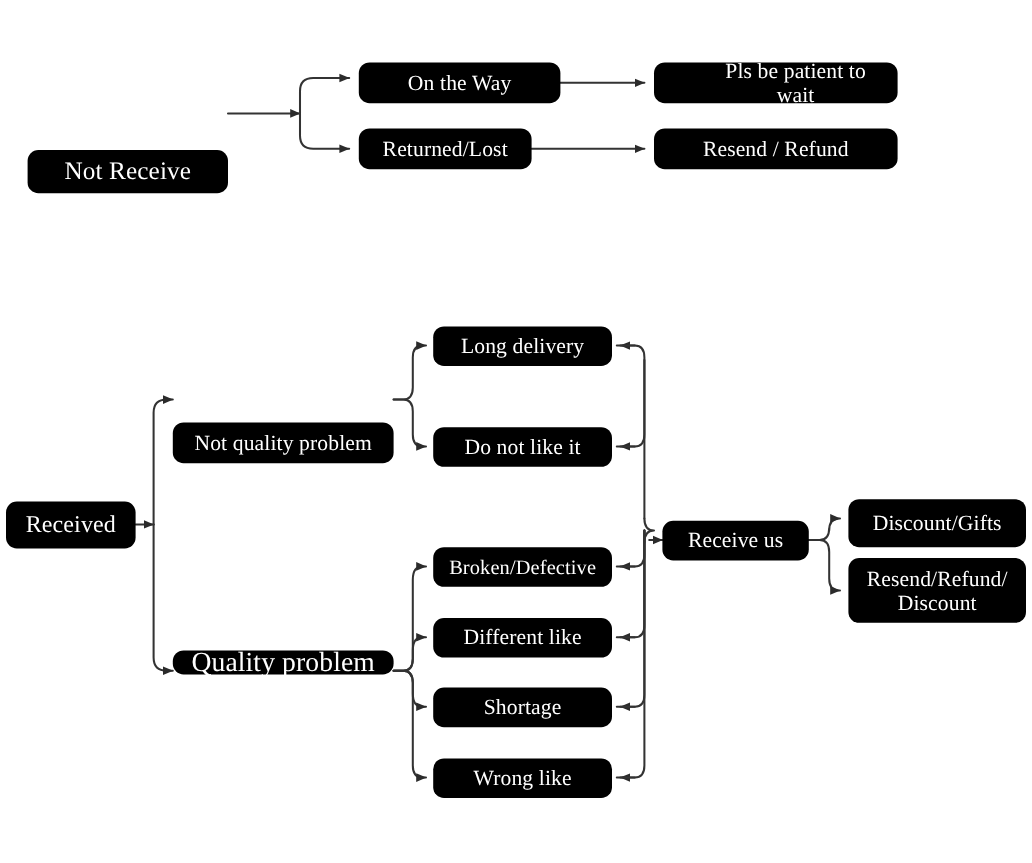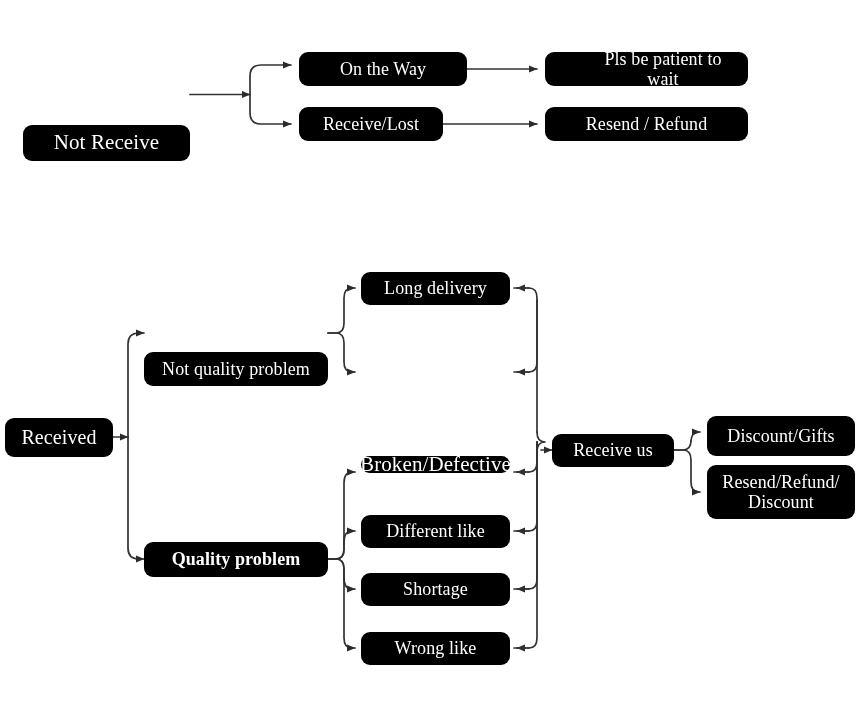--- a/index.html
+++ b/index.html
@@ -100,36 +100,37 @@
 
       <path d="M674,450 L683,450 Q691,450 691,440 L691,442 Q691,432 699,432 L700,432" marker-end="url(#arr)"></path>
       <path d="M674,450 L683,450 Q691,450 691,460 L691,482 Q691,492 699,492 L700,492" marker-end="url(#arr)"></path>
     </g>
   </svg>
 
   <div class="node" style="left:23px; top:77px; width:167px; height:36px; font-size:21px;margin-top:48px;">Not Receive</div>
 
   <div class="node" style="left:299px; top:52px; width:168px; height:34px; font-size:18px;">On the Way</div>
 
-  <div class="node" style="left:299px; top:107px; width:144px; height:34px; font-size:18px;">Receive/Lost</div>
+  <div class="node" style="left:299px; top:107px; width:144px; height:34px; font-size:18px;">Returned/Lost</div>
 
   <div class="node" style="left:545px; top:52px; width:203px; height:34px; font-size:18px;padding-left:43px;">Pls be patient to wait</div>
 
   <div class="node" style="left:545px; top:107px; width:203px; height:34px; font-size:18px;">Resend / Refund</div>
 
   <div class="node" style="left:5px; top:418px; width:108px; height:39px; font-size:20px;">Received</div>
 
   <div class="node" style="left:144px; top:316px; width:184px; height:34px; font-size:18px;margin-top:36px;">Not quality problem</div>
 
-  <div class="node" style="left:144px; top:542px; width:184px; height:35px; font-size:18px;font-weight:bold;">Quality problem</div>
+  <div class="node" style="left:144px; top:542px; width:184px; height:20px; font-size:23px;">Quality problem</div>
 
   <div class="node" style="left:361px; top:272px; width:149px; height:33px; font-size:18px;">Long delivery</div>
 
+  <div class="node" style="left:361px; top:356px; width:149px; height:33px; font-size:18px;">Do not like it</div>
 
-  <div class="node" style="left:361px; top:456px; width:149px; height:17px; font-size:21px;">Broken/Defective</div>
+  <div class="node" style="left:361px; top:456px; width:149px; height:33px; font-size:17px;">Broken/Defective</div>
 
   <div class="node" style="left:361px; top:515px; width:149px; height:33px; font-size:18px;">Different like</div>
 
   <div class="node" style="left:361px; top:573px; width:149px; height:33px; font-size:18px;">Shortage</div>
 
   <div class="node" style="left:361px; top:632px; width:149px; height:33px; font-size:18px;">Wrong like</div>
 
   <div class="node" style="left:552px; top:434px; width:122px; height:33px; font-size:18px;">Receive us</div>
 
   <div class="node" style="left:707px; top:416px; width:148px; height:40px; font-size:18px;">Discount/Gifts</div>

